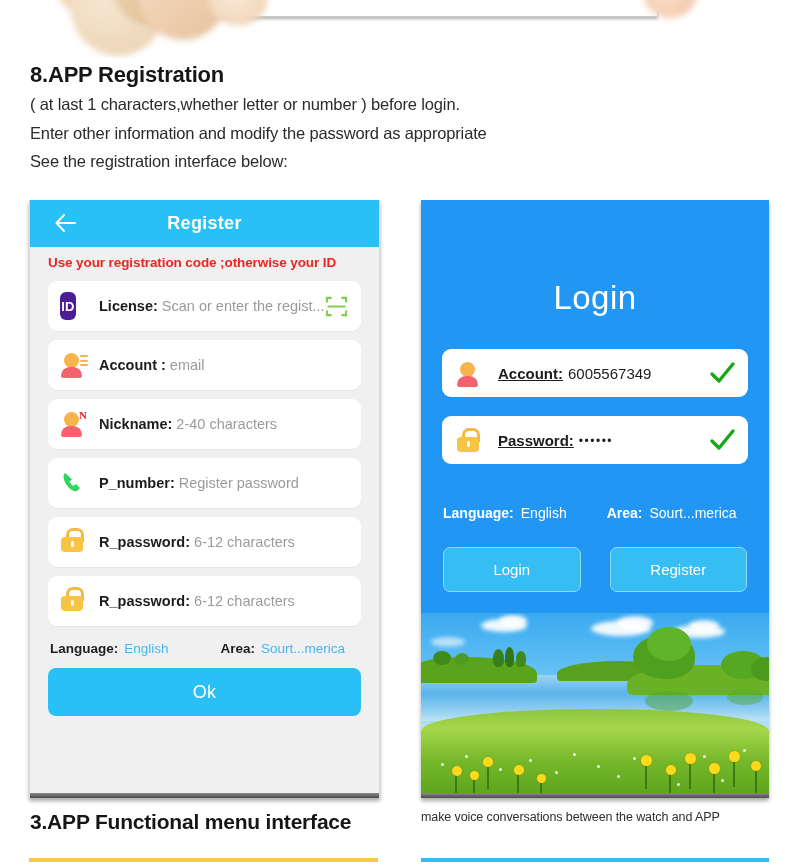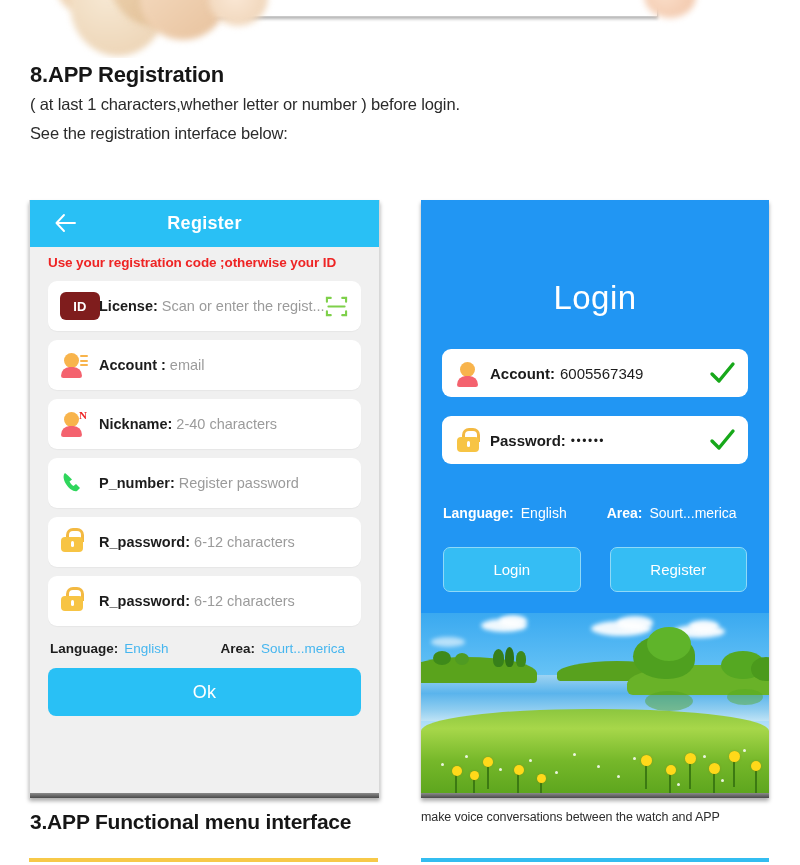--- a/index.html
+++ b/index.html
@@ -40,21 +40,21 @@
   .warn{color:#ee2424;font-size:13.5px;font-weight:700;line-height:1.22;
         padding:8px 16px 0 18px;letter-spacing:-.1px;}
   .rows{padding:10px 18px 0 18px;}
   .row{background:#fff;border-radius:9px;height:50px;margin-bottom:9px;display:flex;
        align-items:center;padding:0 12px;position:relative;box-shadow:0 1px 1px rgba(0,0,0,.04);}
   .row .ic{width:30px;height:30px;flex:0 0 30px;margin-right:9px;position:relative;}
   .row .lbl{font-size:14.5px;font-weight:700;color:#1d1d1d;white-space:nowrap;}
   .row .ph{font-size:14.5px;color:#9b9b9b;white-space:nowrap;margin-left:4px;}
   .scan-ic{position:absolute;right:13px;top:14px;width:23px;height:23px;}
 
-  .idbadge{width:40px;height:28px;border-radius:6px;background:#7f1d1d;color:#fff;
+  .idbadge{width:16px;height:28px;border-radius:6px;background:#4c1d95;color:#fff;
            font-size:13px;font-weight:700;display:flex;align-items:center;justify-content:center;
            margin-top:1px;letter-spacing:.3px;}
 
   .avatar-ic{width:26px;height:26px;position:relative;margin-top:2px;}
   .avatar-ic .head{position:absolute;left:4px;top:1px;width:15px;height:15px;border-radius:50%;background:#f8b44c;}
   .avatar-ic .body{position:absolute;left:1px;top:15px;width:21px;height:11px;background:#f4626e;
        border-radius:11px 11px 3px 3px;}
   .avatar-ic .lines{position:absolute;left:20px;top:3px;}
   .avatar-ic .lines i{display:block;width:8px;height:2px;background:#f8b44c;margin-bottom:2.5px;border-radius:1px;}
   .avatar-ic .nmark{position:absolute;left:19px;top:-2px;color:#ee2424;font-size:11px;font-weight:700;font-family:"Liberation Serif",serif;}
@@ -76,21 +76,21 @@
          display:flex;align-items:center;justify-content:center;letter-spacing:.2px;}
   .panel-base{position:absolute;left:0;bottom:0;width:100%;height:5px;
          background:linear-gradient(180deg,#8b8b8b,#4a4a4a);}
 
   
   #log{left:421px;top:200px;width:348px;height:598px;background:#2196f3;}
   .login-ttl{text-align:center;color:#fff;font-size:33px;font-weight:400;padding-top:79px;letter-spacing:.5px;}
   .lrows{padding:32px 21px 0 21px;}
   .lrow{background:#fff;border-radius:9px;height:48px;display:flex;align-items:center;
         padding:0 14px;margin-bottom:19px;position:relative;}
-  .lrow .lk{font-size:15px;font-weight:700;color:#1c1c1c;margin-left:8px;white-space:nowrap;}
+  .lrow .lk{font-size:15px;font-weight:700;color:#1c1c1c;margin-left:16px;white-space:nowrap;text-decoration:underline;}
   .lrow .lv{font-size:15px;color:#1c1c1c;margin-left:5px;white-space:nowrap;}
   .lrow .lv.dots{letter-spacing:1.5px;font-size:12px;margin-top:2px;}
   .tick{position:absolute;right:12px;top:10px;width:28px;height:28px;}
 
   .optrow{display:flex;align-items:center;padding:4px 22px 0 22px;color:#fff;font-size:14.5px;font-weight:700;}
   .radio{width:15px;height:15px;border-radius:50%;background:#ffe600;border:2px solid #fff;margin-right:8px;}
   .optrow .spacer{flex:1;}
   .optrow .fp{font-weight:700;}
   .langrow2{display:flex;align-items:center;padding:22px 22px 0 22px;font-size:14px;color:#fff;}
   .langrow2 .k{font-weight:700;}
@@ -136,20 +136,21 @@
   <div class="photo-blob pb2"></div>
 
   <div class="photo-blob pb3"></div>
   <div class="photo-blob pb6"></div>
   <div class="photo-blob pb7"></div>
 </div>
 
 <div class="prose">
   <div class="h-sec">8.APP Registration</div>
   <p class="p-line">( at last 1 characters,whether letter or number ) before login.</p>
+  <p class="p-line p-gap">Enter other information and modify the password as appropriate</p>
   <p class="p-line p-gap">See the registration interface below:</p>
 </div>
 
 <div class="panel panel-shadow" id="reg">
 
   <div class="titlebar">
     <svg class="back-arrow" viewBox="0 0 24 22">
       <path d="M10 3 L2.5 11 L10 19" fill="none" stroke="#ffffff" stroke-width="1.9" stroke-linecap="round" stroke-linejoin="round"></path>
       <path d="M2.8 11 H21" fill="none" stroke="#ffffff" stroke-width="1.9" stroke-linecap="round"></path>
     </svg>

